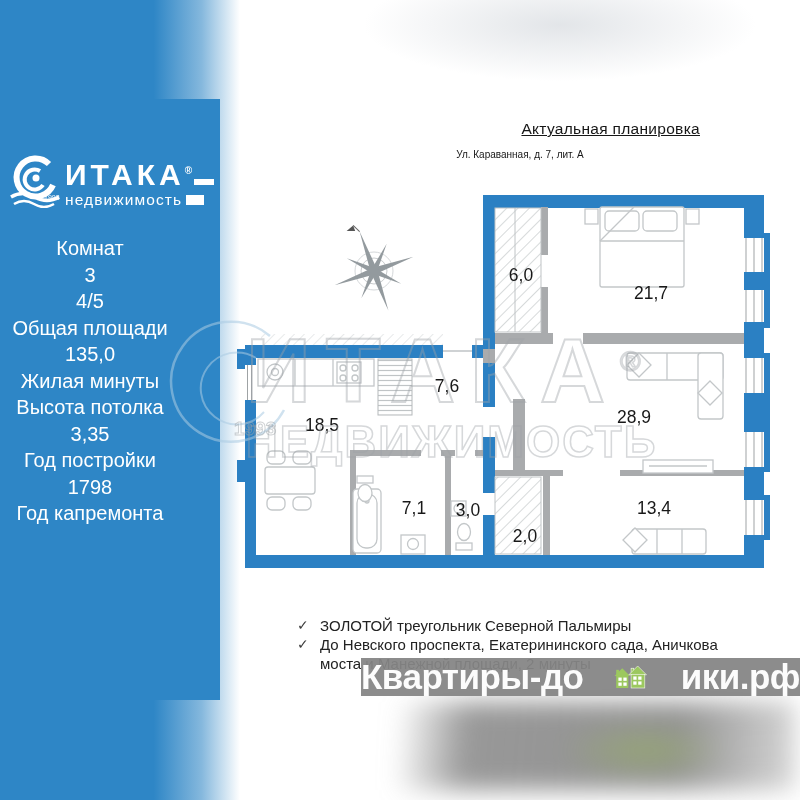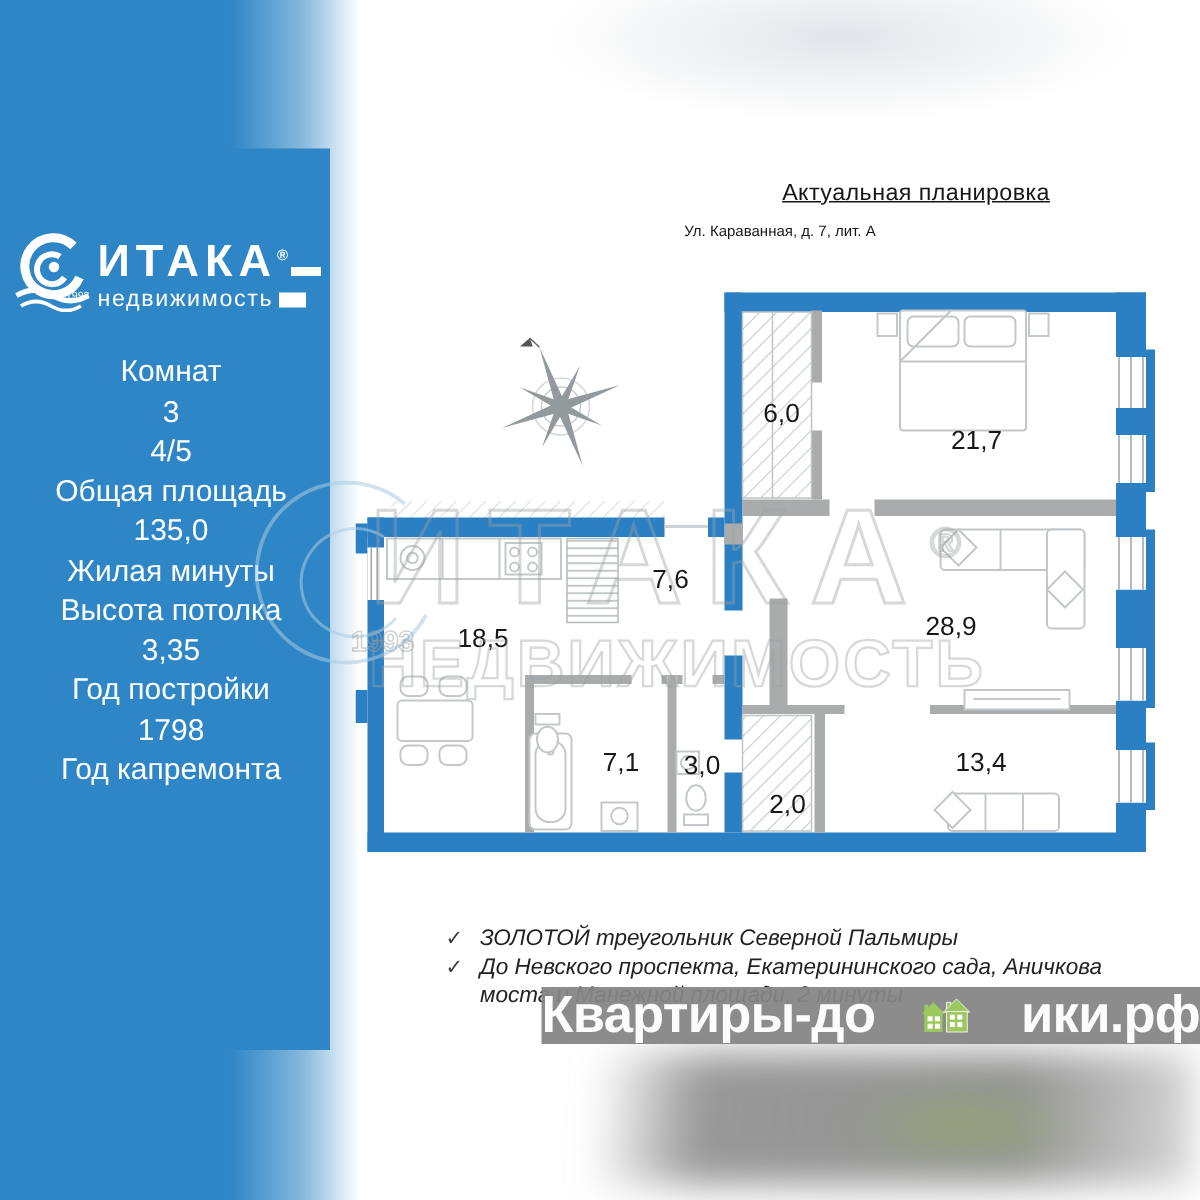--- a/index.html
+++ b/index.html
@@ -18,40 +18,40 @@
   .brand{left:8px;top:146px;width:206px;height:72px;display:flex;align-items:center;gap:5px;color:#fff;}
   .brand-txt{display:flex;flex-direction:column;}
   .brand-name{font-size:30px;font-weight:bold;letter-spacing:4px;line-height:30px;white-space:nowrap;}
   .brand-sup{font-size:10px;vertical-align:super;letter-spacing:0;}
   .underscore{display:inline-block;width:20px;height:6px;background:#fff;margin-left:2px;}
   .tagline-row{font-size:15.5px;letter-spacing:1.1px;display:flex;align-items:center;gap:4px;margin-top:1px;}
   .tagline-block{width:18px;height:10px;background:#fff;}
   .brand-year{position:absolute;left:36px;top:48px;font-size:7px;color:#fff;}
 
   
-  .stats{left:0;top:235px;width:180px;color:#fff;text-align:center;font-size:20px;line-height:26.5px;padding-left:24px;}
+  .stats{left:0;top:235px;width:180px;color:#fff;text-align:center;font-size:20px;line-height:26.5px;}
 
   
   .title{left:340px;top:120px;width:360px;text-align:right;font-size:15.5px;color:#161616;
     text-decoration:underline;letter-spacing:.3px;}
   .address{left:340px;top:149px;width:360px;text-align:center;font-size:10px;color:#161616;}
 
   
   .plan-wm{left:246px;top:316px;color:transparent;font-weight:bold;pointer-events:none;z-index:5;}
   .wm-line1{font-size:90px;line-height:92px;letter-spacing:15px;-webkit-text-stroke:2px rgba(158,163,168,.42);}
   .wm-line1 sup{font-size:28px;-webkit-text-stroke:1.5px rgba(158,163,168,.42);}
   .wm-line2{font-size:44px;letter-spacing:2px;margin-top:0;-webkit-text-stroke:1.5px rgba(158,163,168,.42);}
   .wm-year{position:absolute;left:-12px;top:102px;font-size:19px;-webkit-text-stroke:1px rgba(158,163,168,.5);}
   .side-swirl{left:152px;top:318px;opacity:.55;z-index:4;}
 
   
   .features{left:297px;top:616px;width:480px;font-size:15px;color:#222;z-index:2;}
   .feature{display:flex;gap:9px;line-height:19px;}
   .check{flex:0 0 14px;color:#3c3c3c;font-size:14px;}
-  .ftext{max-width:418px;font-style:italic;}
+  .ftext{max-width:418px;}
 
   
   .band{left:361px;top:658px;width:439px;height:38px;background:rgba(133,133,133,.94);
     display:flex;align-items:center;justify-content:center;color:#fcfcfc;font-weight:bold;
     font-size:35px;letter-spacing:-0.5px;z-index:6;white-space:nowrap;gap:30px;}
   .band svg{margin:0 1px;}
   .reflection{left:398px;top:702px;width:397px;height:88px;filter:blur(12px);z-index:1;
     background:
       radial-gradient(ellipse 120px 38px at 62% 55%, rgba(150,168,112,.9), rgba(150,168,112,0) 70%),
       linear-gradient(95deg, rgba(128,128,128,0) 0%, rgba(126,126,126,.8) 18%, rgba(132,132,132,.88) 70%, rgba(155,155,155,.4) 100%);}
@@ -83,21 +83,21 @@
         <span>недвижимость</span>
         <span class="tagline-block"></span>
       </span>
   </span>
 </div>
 
 <div class="abs stats">
   <div>Комнат</div>
   <div>3</div>
   <div>4/5</div>
-  <div>Общая площадь</div>
+  <div>Общая площади</div>
   <div>135,0</div>
   <div>Жилая минуты</div>
   <div>Высота потолка</div>
   <div>3,35</div>
   <div>Год постройки</div>
   <div>1798</div>
   <div>Год капремонта</div>
 </div>
 
 <div class="abs title">Актуальная планировка</div>

